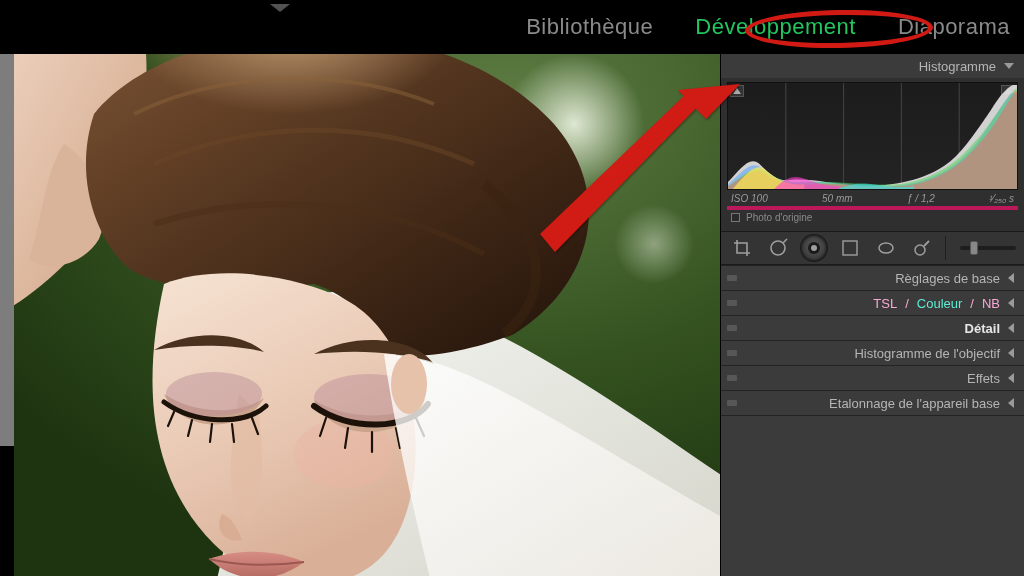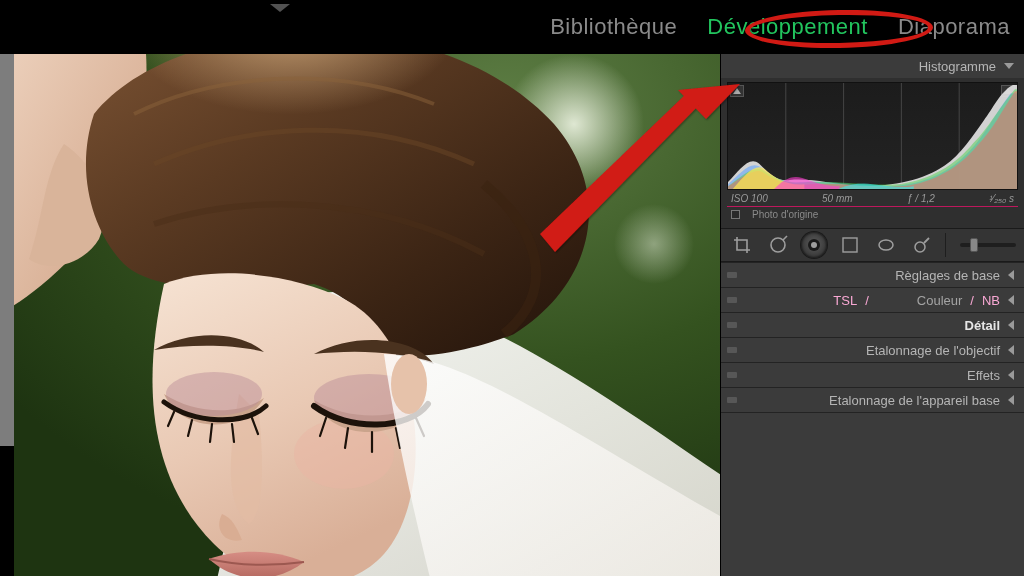--- a/index.html
+++ b/index.html
@@ -15,21 +15,21 @@
     position: relative;
   }
   .topbar .triangle-hint {
     position: absolute; left: 270px; top: 4px;
     width: 0; height: 0;
     border-left: 10px solid transparent;
     border-right: 10px solid transparent;
     border-top: 8px solid #888;
     opacity: .6;
   }
-  .modules { display: flex; gap: 30px; align-items: flex-start; }
+  .modules { display: flex; gap: 42px; align-items: flex-start; }
   .modules .module {
     font-size: 22px;
     color: #8a8a8a;
     letter-spacing: .5px;
     cursor: pointer;
     position: relative;
   }
   .modules .module.active { color: #22c55e; }
 
   .annot-circle {
@@ -107,21 +107,21 @@
   .panel-header.expanded .arrow {
     border: none;
     width: 0; height: 0;
     border-left: 5px solid transparent;
     border-right: 5px solid transparent;
     border-top: 6px solid #9a9a9a;
   }
   .panel-header .label { }
   .panel-header.active .label { color: #e6e6e6; font-weight: bold; }
   .panel-header .sub { color: #f9a8d4; }
-  .panel-header .sub.active { color: #a3a3a3; margin-left: 40px; }
+  .panel-header .sub.active { color: #5eead4; }
 
   .histogram-block {
     padding: 4px 6px 2px 6px;
     background: #2f2f2f;
   }
   .histo-canvas {
     height: 108px;
     background: linear-gradient(#1c1c1c,#232323);
     border: 1px solid #111;
     position: relative;
@@ -143,24 +143,24 @@
   .histo-svg { position: absolute; inset: 0; }
 
   .histo-meta {
     display: flex; justify-content: space-between;
     font-size: 10px; color: #9a9a9a;
     padding: 3px 4px 2px;
     font-style: italic;
     gap: 28px;
   }
   .histo-origline {
-    display: flex; align-items: center; gap: 12px;
+    display: flex; align-items: center; gap: 6px;
     font-size: 10px; color: #8a8a8a;
     padding: 2px 4px 6px;
-    border-top: 1px solid #be185d;
+    border-top: 4px solid #be185d;
   }
   .histo-origline .checkbox {
     width: 9px; height: 9px; border: 1px solid #777; background: #2a2a2a;
   }
 
   .toolstrip {
     height: 34px;
     background: #343434;
     display: flex;
     align-items: center;
@@ -438,21 +438,21 @@
         <div class="panel-header active">
       <span class="toggle-dot"></span>
       <span class="label">Détail</span>
       <span class="arrow"></span>
     </div>
       </div>
 
     <div class="panel-section">
         <div class="panel-header">
       <span class="toggle-dot"></span>
-      <span class="label">Etalonnage de l'objectif</span>
+      <span class="label">Histogramme de l'objectif</span>
       <span class="arrow"></span>
     </div>
       </div>
 
     <div class="panel-section">
         <div class="panel-header">
       <span class="toggle-dot"></span>
       <span class="label">Effets</span>
       <span class="arrow"></span>
     </div>

